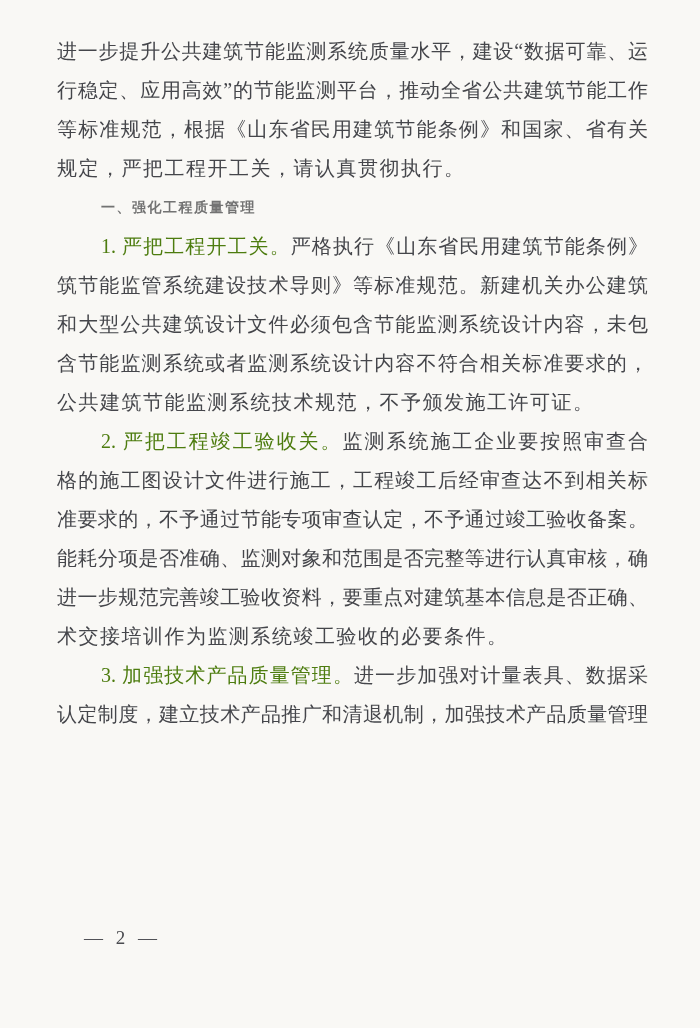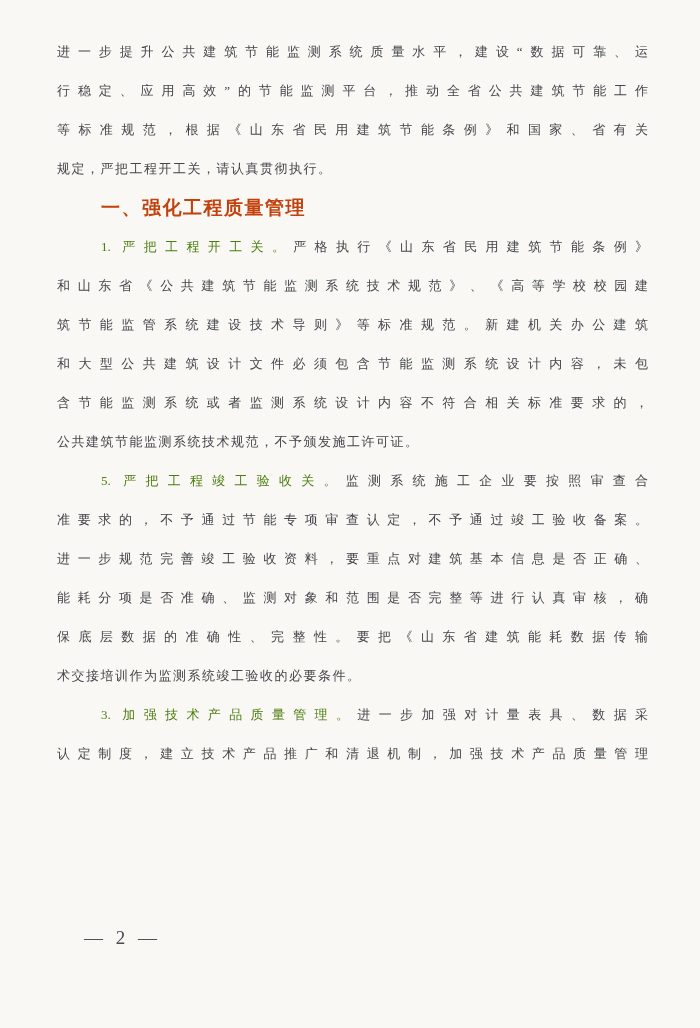--- a/index.html
+++ b/index.html
@@ -19,39 +19,39 @@
   .doc-body {
     position: absolute;
     left: 57px;
     top: 32px;
     width: 591px;
   }
   .para { margin: 0; padding: 0; }
   .line {
     height: 39px;
     line-height: 39px;
-    font-size: 13px;
+    font-size: 20px;
     color: #45464b;
     overflow: hidden;
   }
   .line.justify {
     text-align: justify;
     text-align-last: justify;
   }
   .line:not(.justify) {
     letter-spacing: 1.5px;
   }
   .line.indent {
     padding-left: 44px;
   }
   .para.heading .line {
     font-family: Liberation Sans, sans-serif;
     font-weight: bold;
-    color: #c2410c;
-    font-size: 19px;
+    color: #737373;
+    font-size: 14px;
   }
   .kai {
     color: #4d7c0f;
   }
   .page-footer {
     position: absolute;
     left: 84px;
     top: 922px;
     height: 32px;
     line-height: 32px;
@@ -69,32 +69,31 @@
         <div class="line justify">进一步提升公共建筑节能监测系统质量水平，建设“数据可靠、运</div>
         <div class="line justify">行稳定、应用高效”的节能监测平台，推动全省公共建筑节能工作</div>
         <div class="line justify">等标准规范，根据《山东省民用建筑节能条例》和国家、省有关</div>
         <div class="line">规定，严把工程开工关，请认真贯彻执行。</div>
       </div>
       <div class="para heading">
         <div class="line indent">一、强化工程质量管理</div>
       </div>
       <div class="para body">
         <div class="line indent justify"><span class="kai">1. 严把工程开工关。</span>严格执行《山东省民用建筑节能条例》</div>
-        <div class="line justify">和山东省《公共建筑节能监测系统技术规范》、《高等学校校园建</div>
         <div class="line justify">筑节能监管系统建设技术导则》等标准规范。新建机关办公建筑</div>
         <div class="line justify">和大型公共建筑设计文件必须包含节能监测系统设计内容，未包</div>
         <div class="line justify">含节能监测系统或者监测系统设计内容不符合相关标准要求的，</div>
         <div class="line">公共建筑节能监测系统技术规范，不予颁发施工许可证。</div>
       </div>
       <div class="para body">
-        <div class="line indent justify"><span class="kai">5. 严把工程竣工验收关。</span>监测系统施工企业要按照审查合</div>
+        <div class="line indent justify"><span class="kai">2. 严把工程竣工验收关。</span>监测系统施工企业要按照审查合</div>
+        <div class="line justify">格的施工图设计文件进行施工，工程竣工后经审查达不到相关标</div>
         <div class="line justify">准要求的，不予通过节能专项审查认定，不予通过竣工验收备案。</div>
+        <div class="line justify">能耗分项是否准确、监测对象和范围是否完整等进行认真审核，确</div>
         <div class="line justify">进一步规范完善竣工验收资料，要重点对建筑基本信息是否正确、</div>
-        <div class="line justify">能耗分项是否准确、监测对象和范围是否完整等进行认真审核，确</div>
-        <div class="line justify">保底层数据的准确性、完整性。要把《山东省建筑能耗数据传输</div>
         <div class="line">术交接培训作为监测系统竣工验收的必要条件。</div>
       </div>
       <div class="para body">
         <div class="line indent justify"><span class="kai">3. 加强技术产品质量管理。</span>进一步加强对计量表具、数据采</div>
         <div class="line justify">认定制度，建立技术产品推广和清退机制，加强技术产品质量管理</div>
       </div>
     </div>
   <div class="page-footer">— 2 —</div>
 </div>
 

